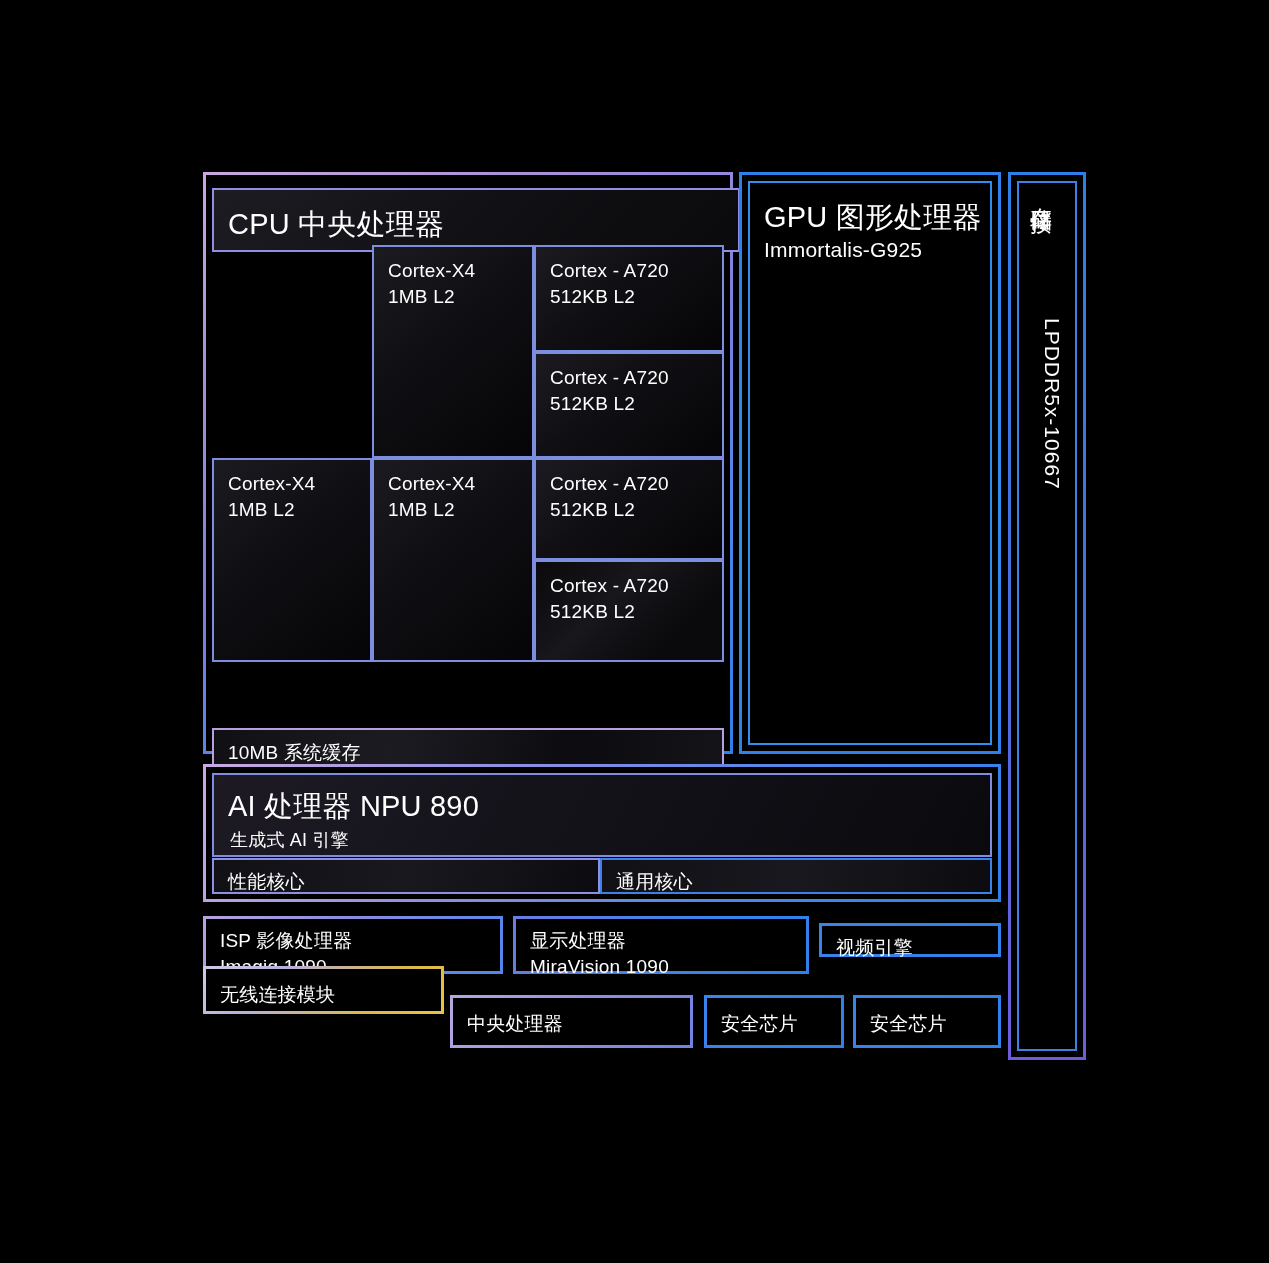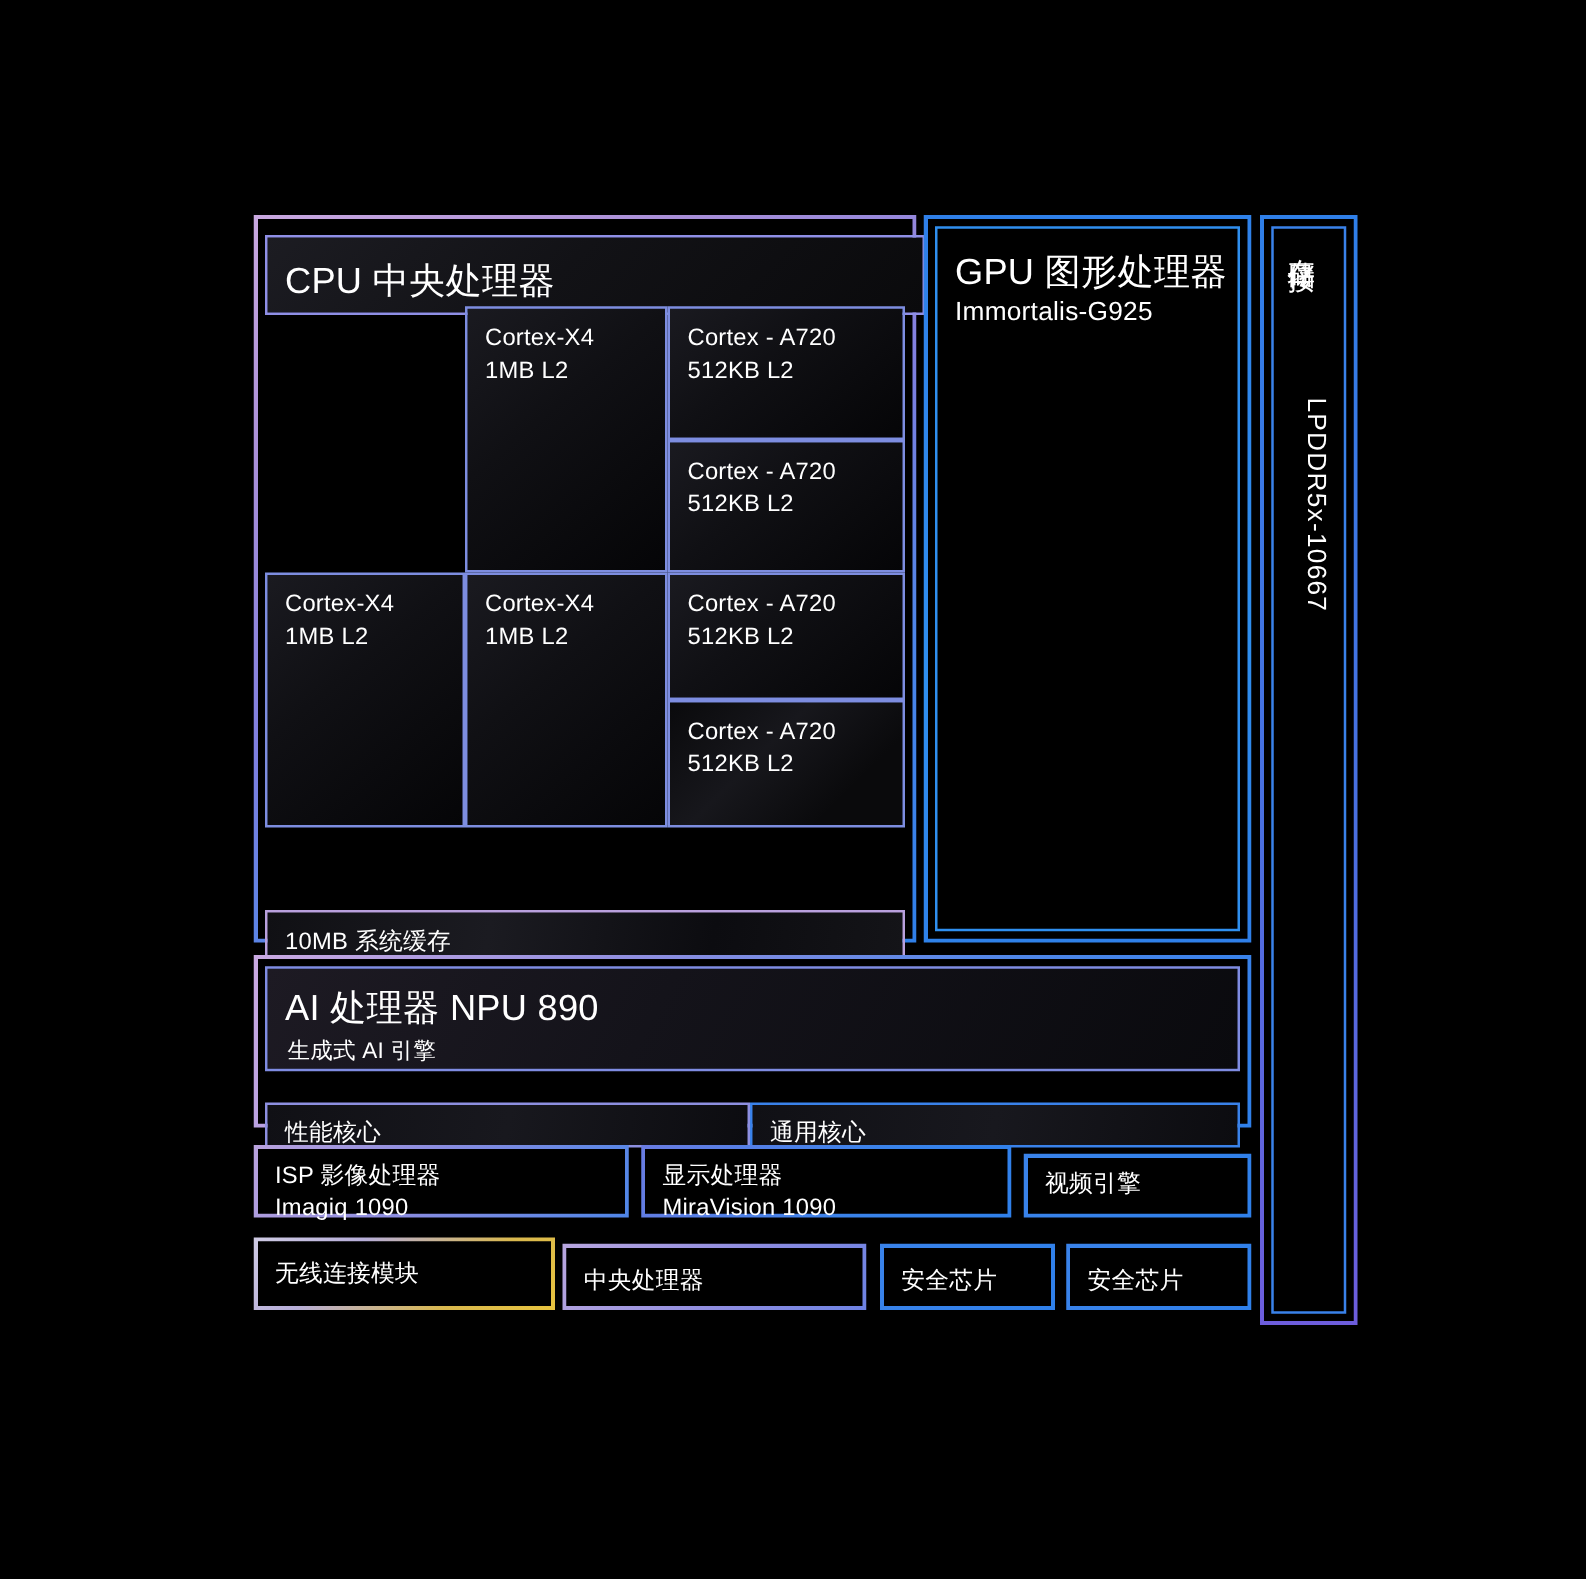--- a/index.html
+++ b/index.html
@@ -147,21 +147,20 @@
   #npu-head {
     left: 212px; top: 773px; width: 780px; height: 84px;
     border: 2px solid #7f8ce2;
     background: linear-gradient(120deg, #1d1a23 0%, #14131a 40%, #0a0a0e 100%);
   }
   #npu-head .title { left: 14px; top: 12px; font-size: 29px; }
   #npu-head .sub { left: 16px; top: 53px; font-size: 18px; }
   .npu-core {
     border: 2px solid #8d8fe0;
     background: linear-gradient(100deg, #101015 0%, #18181e 50%, #0c0c10 100%);
-    margin-top: 24px;
   }
   .npu-core .t { left: 14px; top: 9px; font-size: 19px; }
   #npu-perf { left: 212px; top: 858px; width: 388px; height: 36px; }
   #npu-gen  { left: 600px; top: 858px; width: 392px; height: 36px; border-color: #3a82ea; }
 
   
   .media { }
   .media .t { left: 14px; top: 9px; font-size: 19px; line-height: 26px; }
   #isp {
     left: 203px; top: 916px; width: 300px; height: 58px;
@@ -171,30 +170,30 @@
       linear-gradient(120deg, #b9a2de 0%, #8a8ce0 45%, #4f86e8 100%) border-box;
   }
   #display {
     left: 513px; top: 916px; width: 296px; height: 58px;
     border: 3px solid transparent;
     background:
       linear-gradient(#000,#000) padding-box,
       linear-gradient(120deg, #6a7ce2 0%, #3a83ea 60%, #2f80ea 100%) border-box;
   }
   #video {
-    left: 819px; top: 923px; width: 182px; height: 51px;
+    left: 819px; top: 923px; width: 182px; height: 34px;
     border: 3px solid transparent;
     background:
       linear-gradient(#000,#000) padding-box,
       linear-gradient(120deg, #3a83ea 0%, #2f80ea 100%) border-box;
   }
 
   
   #wireless {
-    left: 203px; top: 990px; width: 241px; height: 58px;
+    left: 203px; top: 966px; width: 241px; height: 48px;
     border: 3px solid transparent;
     background:
       linear-gradient(#000,#000) padding-box,
       linear-gradient(135deg, #cfcbe4 0%, #b7aed9 30%, #d9b84e 70%, #e8c43f 100%) border-box;
     padding-left: 36px;
   }
   #modem {
     left: 450px; top: 995px; width: 243px; height: 53px;
     border: 3px solid transparent;
     background:

